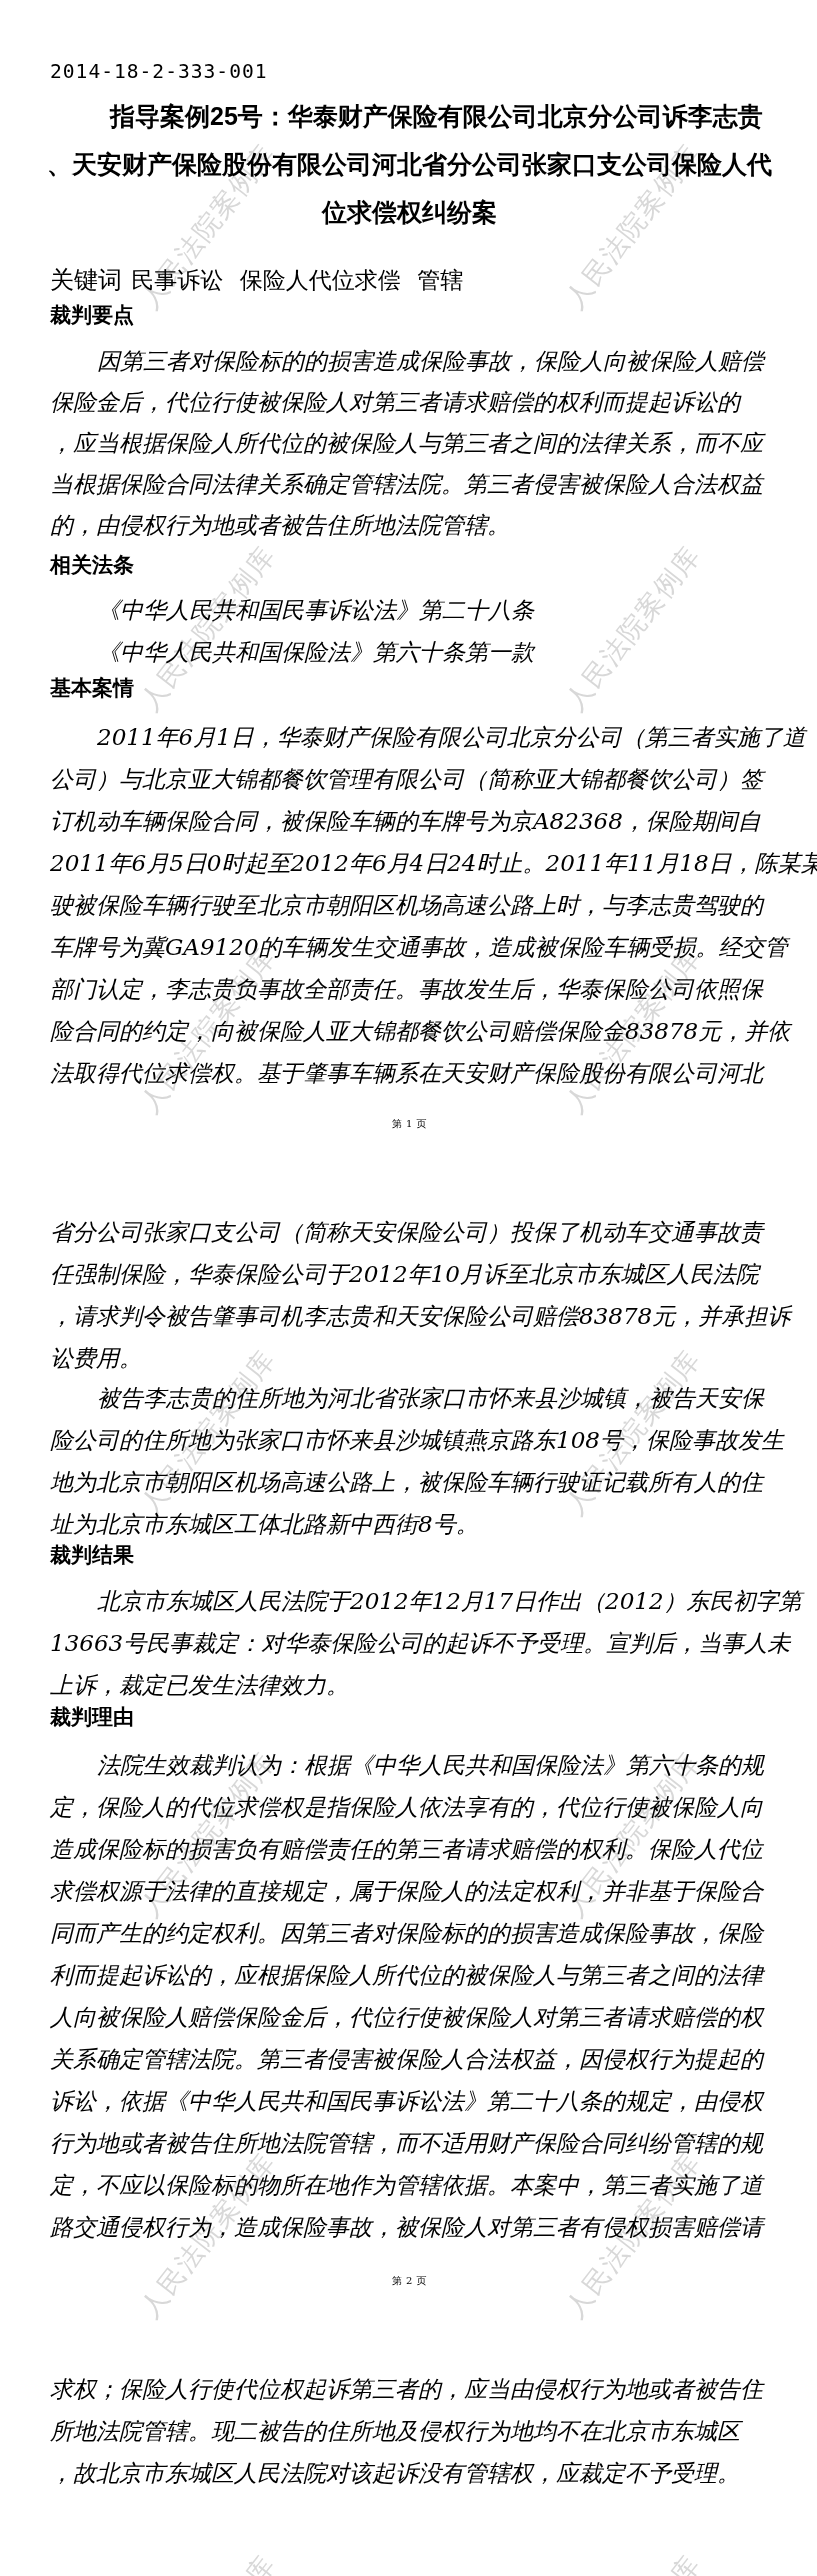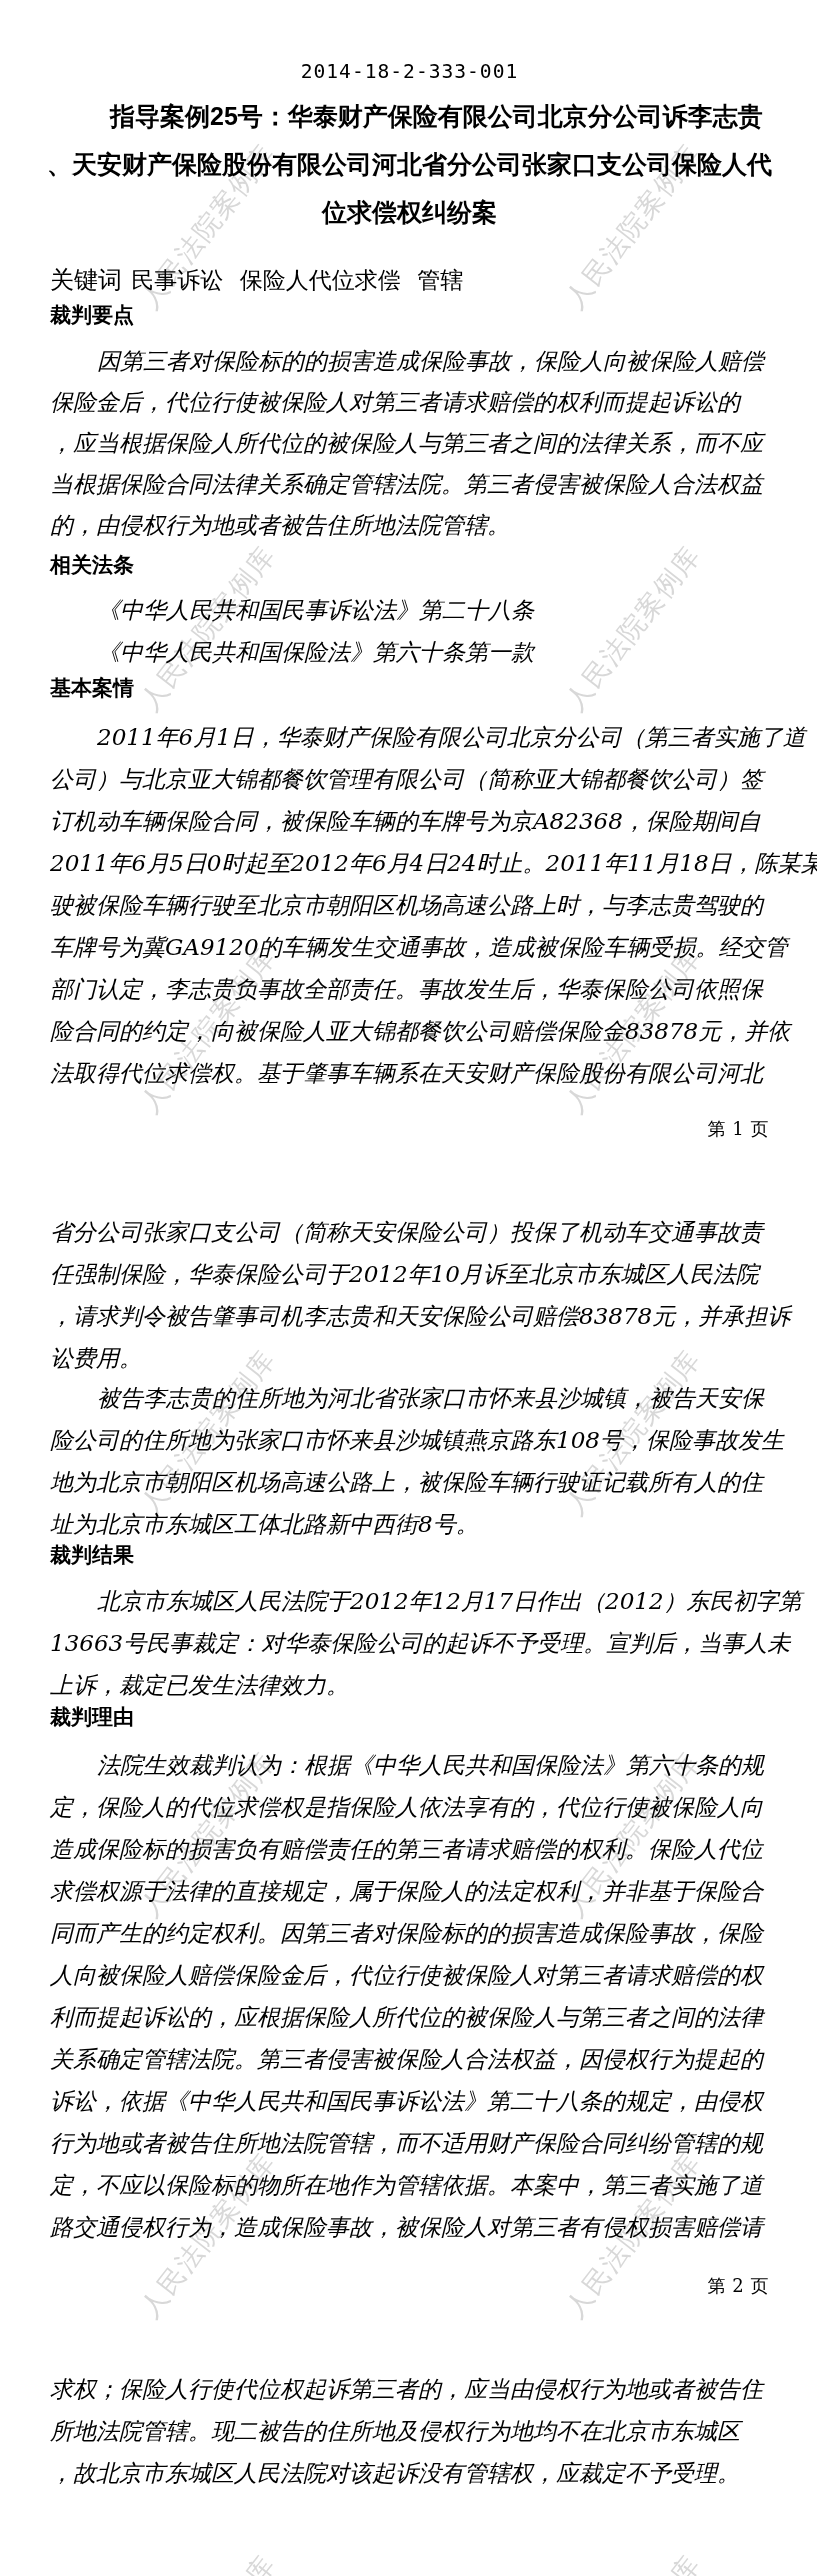--- a/index.html
+++ b/index.html
@@ -11,21 +11,20 @@
     color:#000000;
     font-family:"DejaVu Serif", serif;
     overflow:hidden;
   }
   .abs{position:absolute;left:50px;width:719px;}
   .case-number{
     top:60px;
     font-family:"DejaVu Sans Mono", monospace;
     font-size:19.6px;
     letter-spacing:1px;
-    text-align:center;
   }
   .doc-title{
     top:92px;
     font-family:"Liberation Sans", sans-serif;
     font-weight:bold;
     font-size:25px;
     line-height:48px;
   }
   .title-line{white-space:nowrap;}
   .title-l1{padding-left:60px;}
@@ -45,22 +44,22 @@
     font-size:21px;
     line-height:27px;
     white-space:nowrap;
   }
   .body-block{font-size:23px;line-height:42px;font-style:italic;}
   .lh80{line-height:41px;}
   .lh82{line-height:42px;}
   .body-block .line{white-space:nowrap;height:inherit;}
   .body-block .line.ind{padding-left:47px;}
   .page-footer{
-    font-size:18px;
-    text-align:right;
+    font-size:10px;
+    text-align:center;
     letter-spacing:0.5px;
   }
   .watermark-layer{position:absolute;inset:0;pointer-events:none;}
   .wm{
     position:absolute;
     font-family:"Liberation Sans", sans-serif;
     font-size:27px;
     letter-spacing:1.5px;
     white-space:nowrap;
     transform:rotate(-52deg);
@@ -151,22 +150,22 @@
       <div class="line">上诉，裁定已发生法律效力。</div>
     </div>
 
   <div class="abs sec-heading" style="top:1705px">裁判理由</div>
   <div class="abs body-block" style="top:1744px">
       <div class="line ind">法院生效裁判认为：根据《中华人民共和国保险法》第六十条的规</div>
       <div class="line">定，保险人的代位求偿权是指保险人依法享有的，代位行使被保险人向</div>
       <div class="line">造成保险标的损害负有赔偿责任的第三者请求赔偿的权利。保险人代位</div>
       <div class="line">求偿权源于法律的直接规定，属于保险人的法定权利，并非基于保险合</div>
       <div class="line">同而产生的约定权利。因第三者对保险标的的损害造成保险事故，保险</div>
+      <div class="line">利而提起诉讼的，应根据保险人所代位的被保险人与第三者之间的法律</div>
       <div class="line">人向被保险人赔偿保险金后，代位行使被保险人对第三者请求赔偿的权</div>
-      <div class="line">利而提起诉讼的，应根据保险人所代位的被保险人与第三者之间的法律</div>
       <div class="line">关系确定管辖法院。第三者侵害被保险人合法权益，因侵权行为提起的</div>
       <div class="line">诉讼，依据《中华人民共和国民事诉讼法》第二十八条的规定，由侵权</div>
       <div class="line">行为地或者被告住所地法院管辖，而不适用财产保险合同纠纷管辖的规</div>
       <div class="line">定，不应以保险标的物所在地作为管辖依据。本案中，第三者实施了道</div>
       <div class="line">路交通侵权行为，造成保险事故，被保险人对第三者有侵权损害赔偿请</div>
     </div>
 
   <div class="abs page-footer" style="top:2274px">第 2 页</div>
 
   <div class="abs body-block lh82" style="top:2368px">

